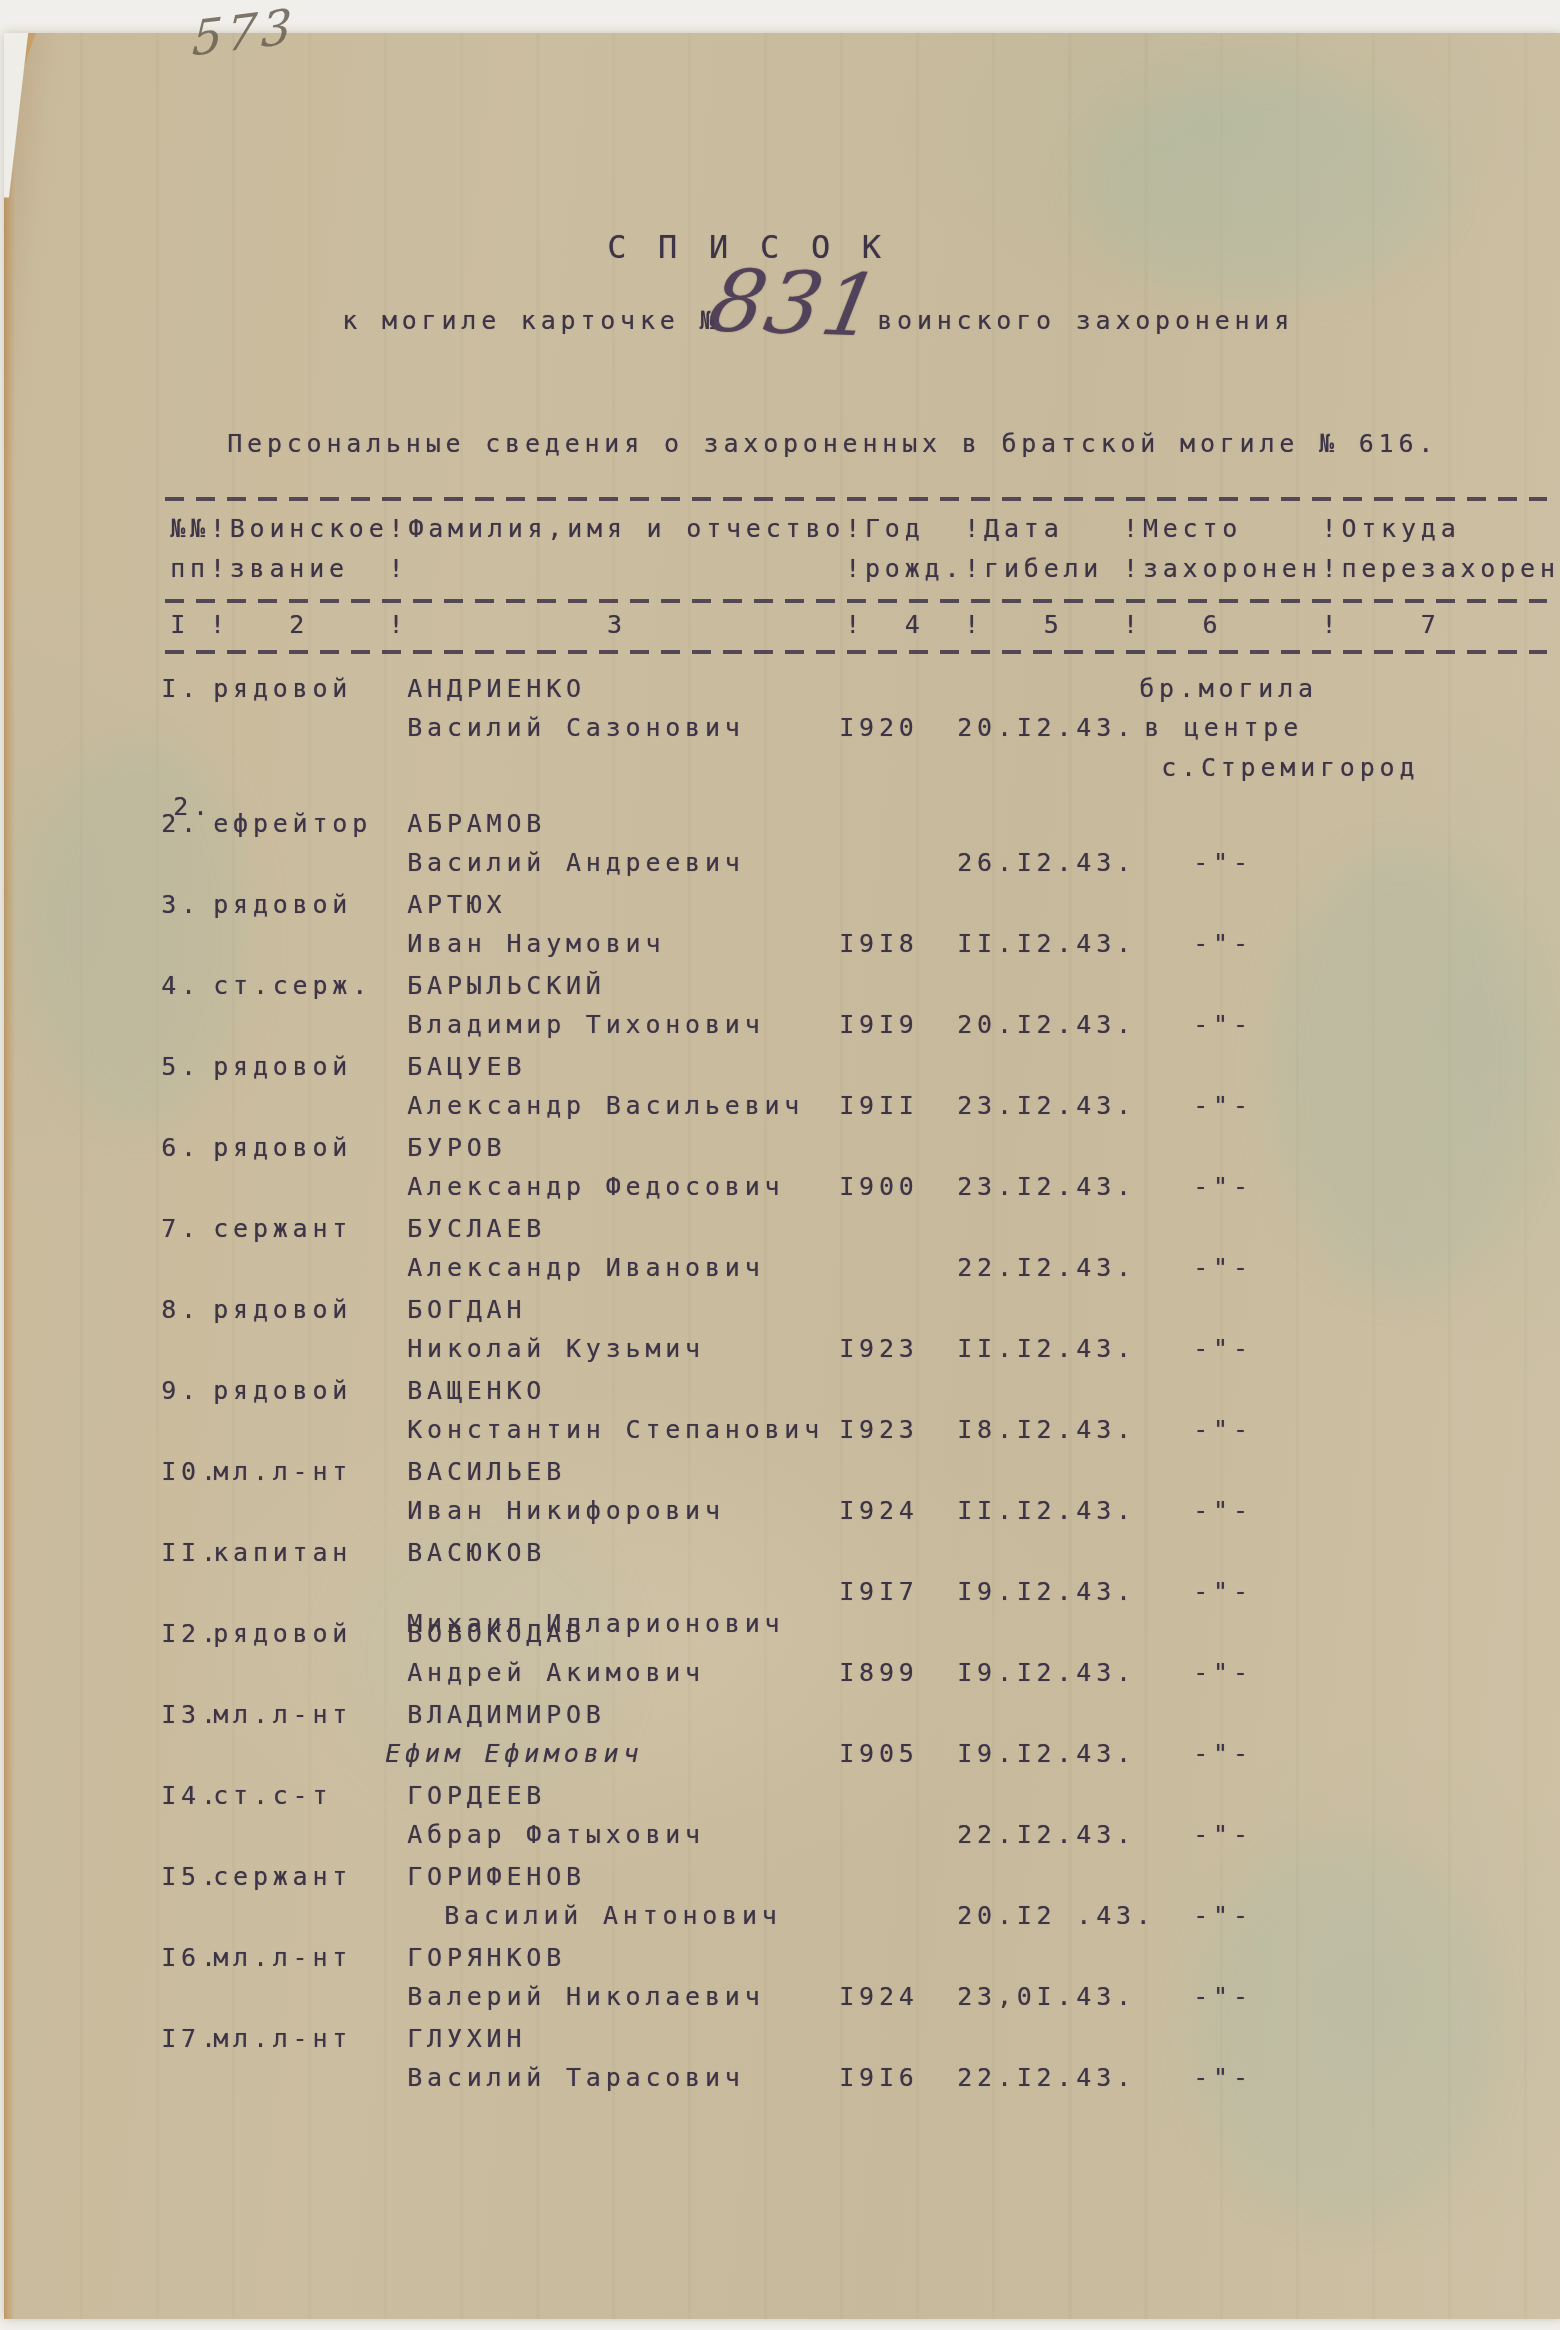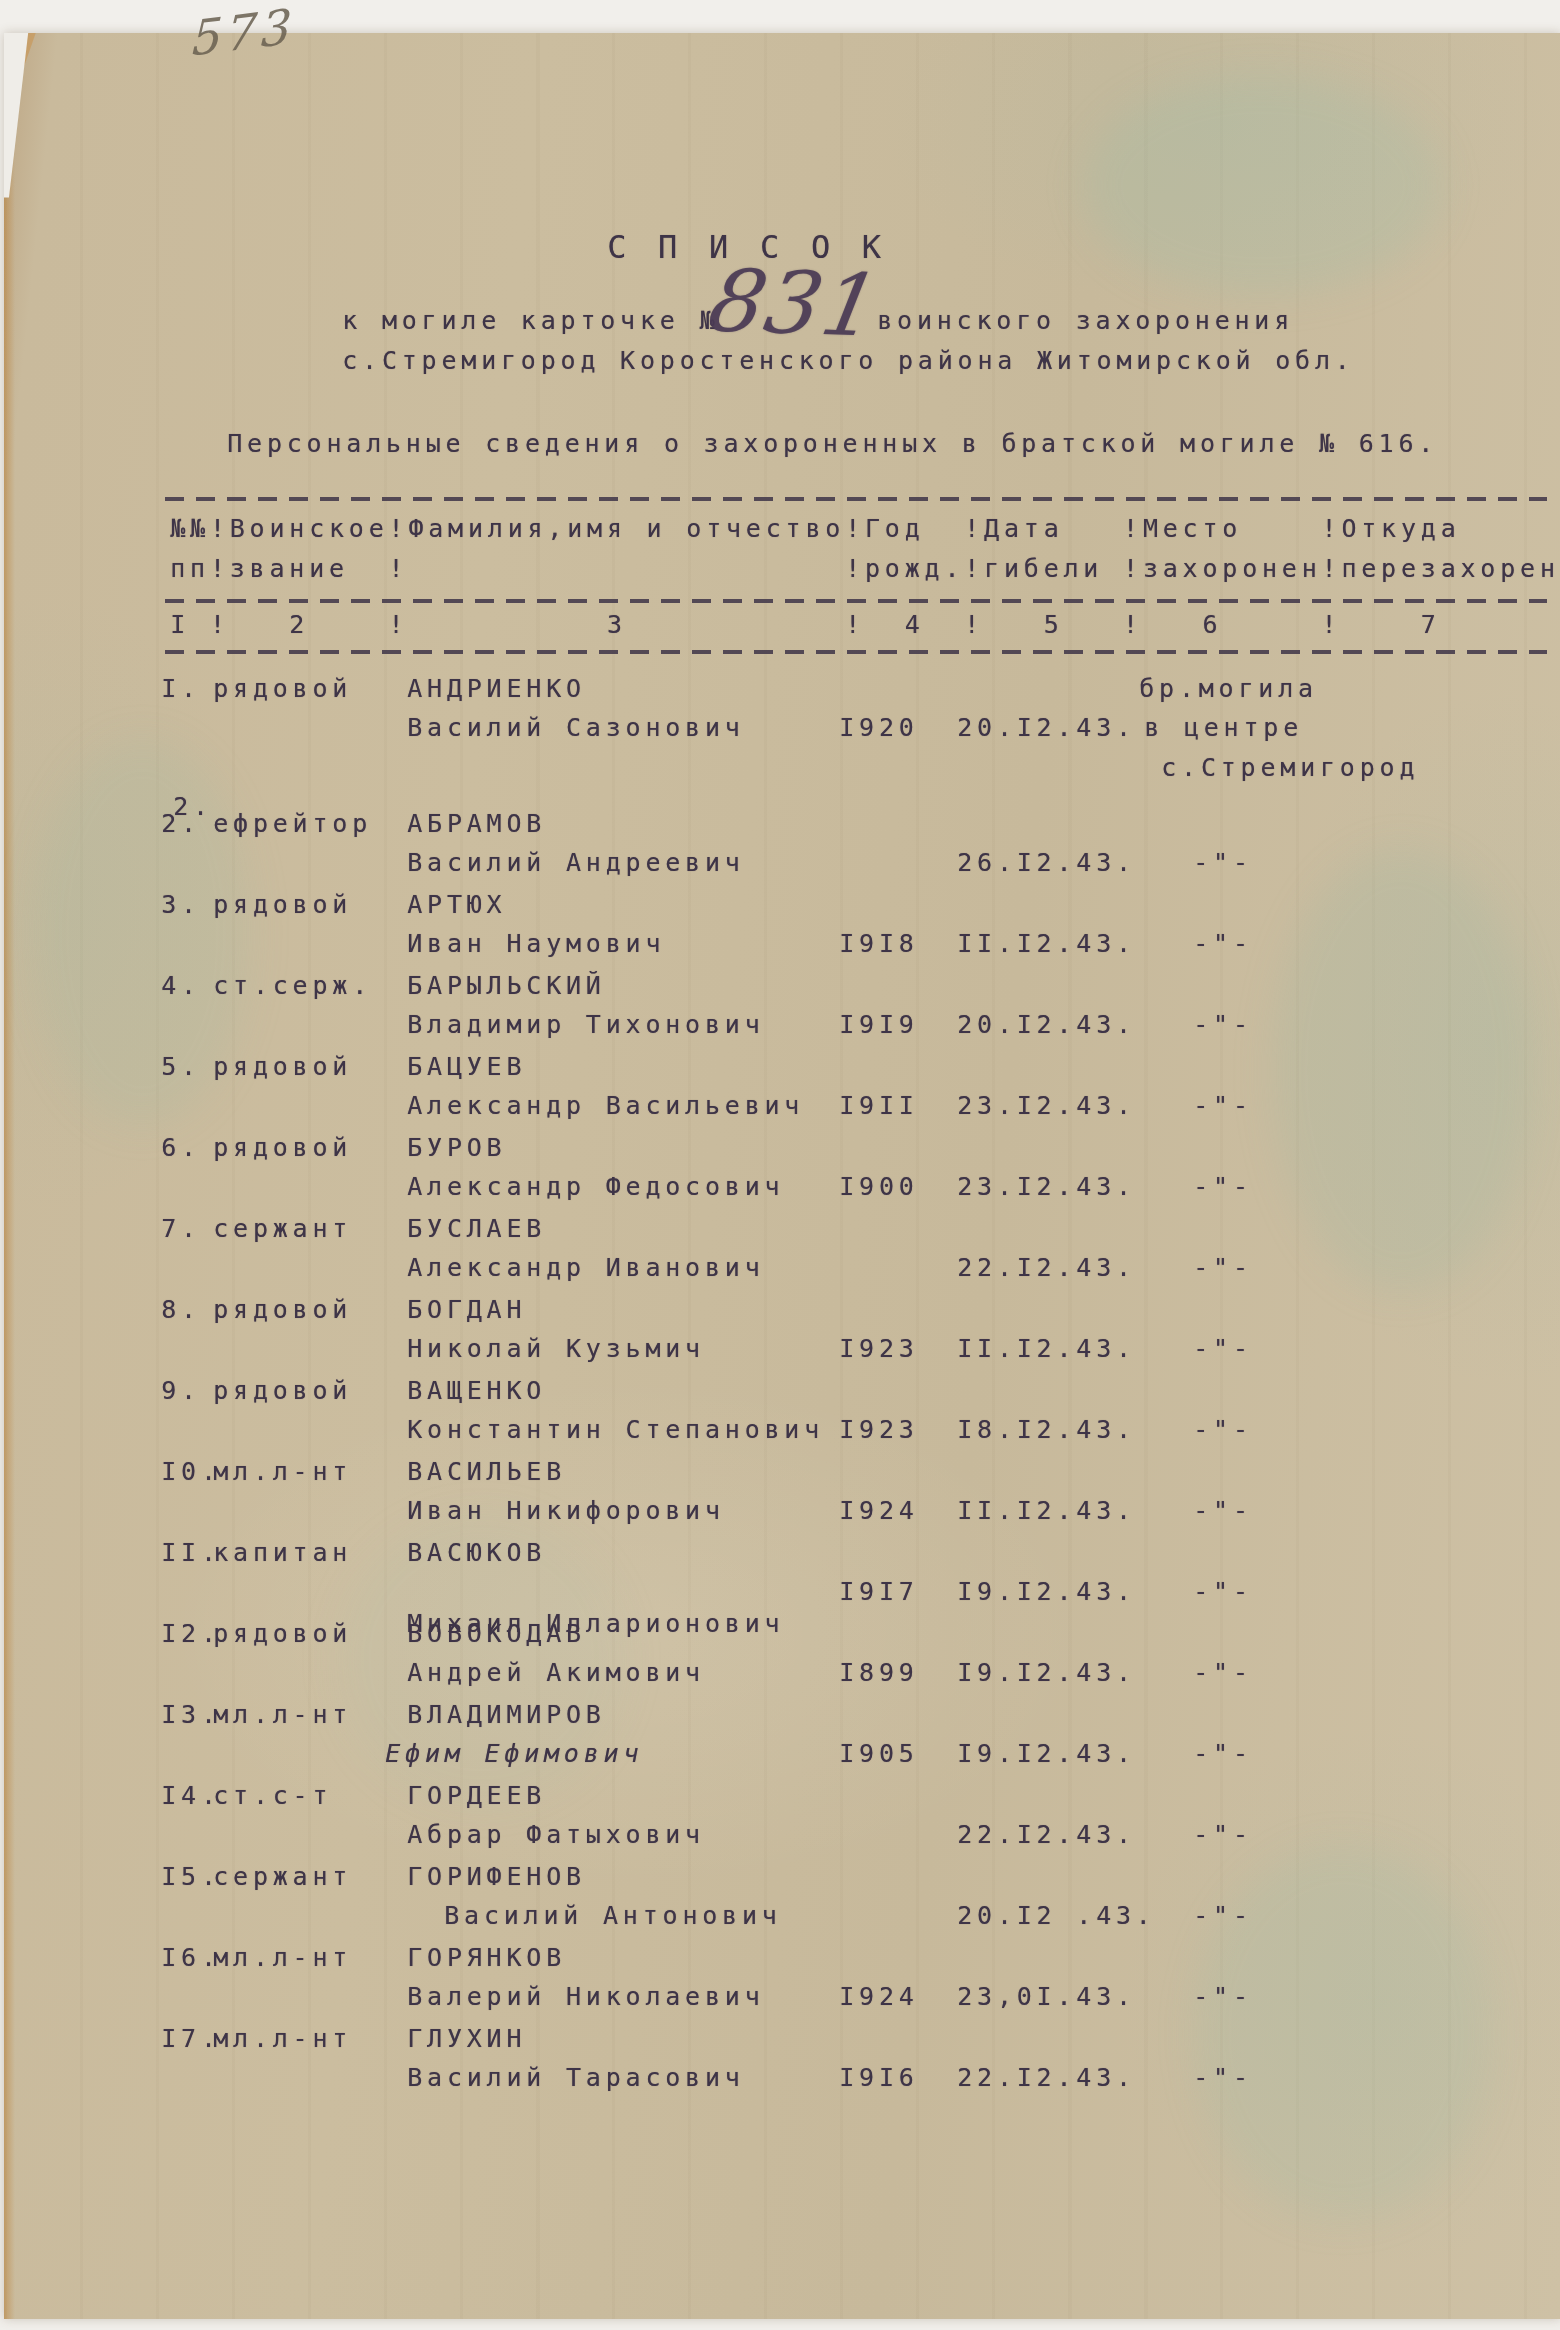--- a/index.html
+++ b/index.html
@@ -66,21 +66,20 @@
     <div class="tint" style="left:28px;top:706px;width:221px;height:387px;background:rgba(146,182,162,.14);"></div>
     <div class="tint" style="left:1266px;top:816px;width:263px;height:443px;background:rgba(140,180,160,.16);"></div>
     <div class="tint" style="left:1190px;top:1813px;width:298px;height:374px;background:rgba(148,185,165,.15);"></div>
     <div class="tint" style="left:332px;top:1481px;width:291px;height:291px;background:rgba(165,190,168,.10);"></div>
 
     <div class="tw ink title" style="left:603px;top:187px;">С П И С О К</div>
 
     <div class="tw ink" style="left:338px;top:273px;">к могиле карточке №</div>
     <div class="hand-num">831</div>
     <div class="tw ink" style="left:873px;top:273px;">воинского захоронения</div>
-    <div class="tw ink" style="left:338px;top:313px;">с.Стремигород Коростенского района Житомирской обл.</div>
 
     <div class="tw ink" style="left:223px;top:396px;">Персональные сведения о захороненных в братской могиле № 616.</div>
 
     <div class="dash" style="top:464px;"></div>
 
     <pre class="tw ink thead" style="left:166px;top:476px;"><span>№№!Воинское!Фамилия,имя и отчество!Год  !Дата   !Место    !Откуда</span>
 <span>пп!звание  !                      !рожд.!гибели !захоронен!перезахорен</span></pre>
 
     <div class="dash" style="top:566px;"></div>
 

